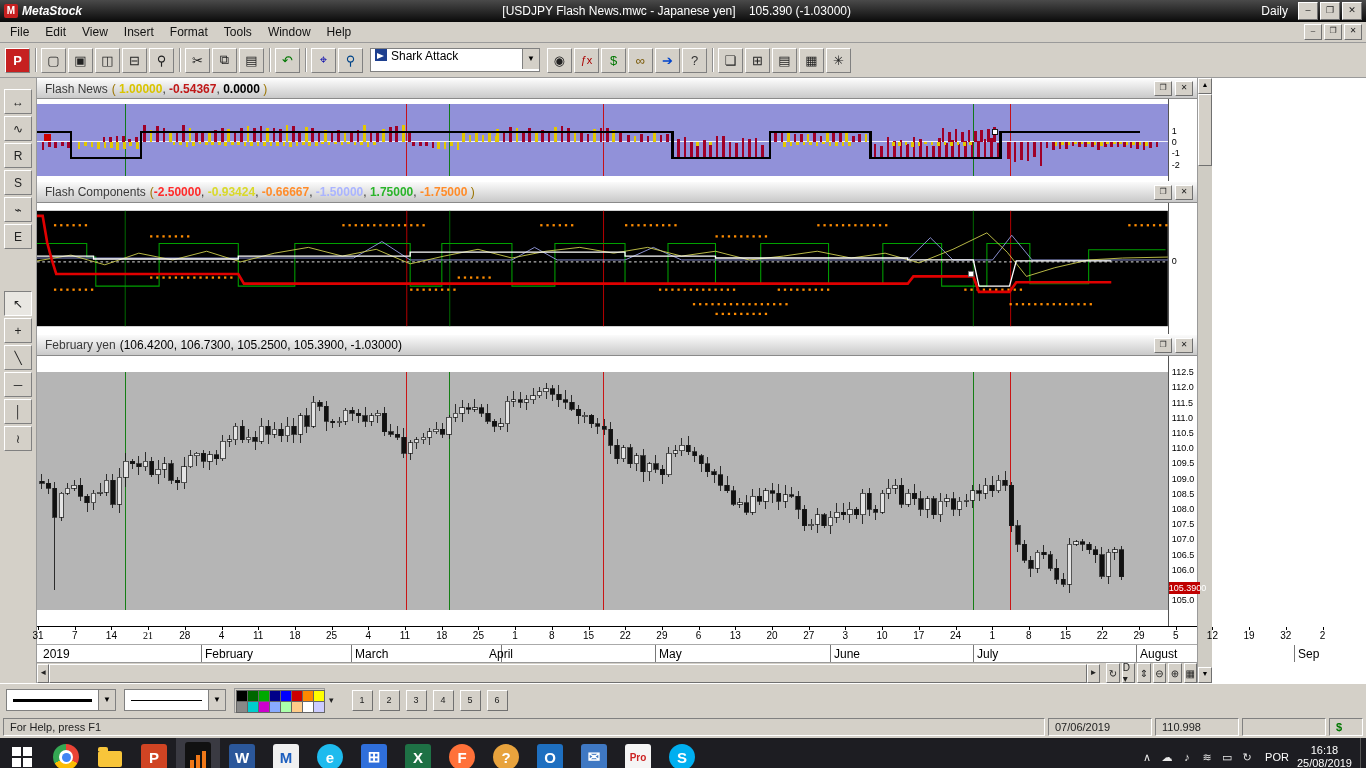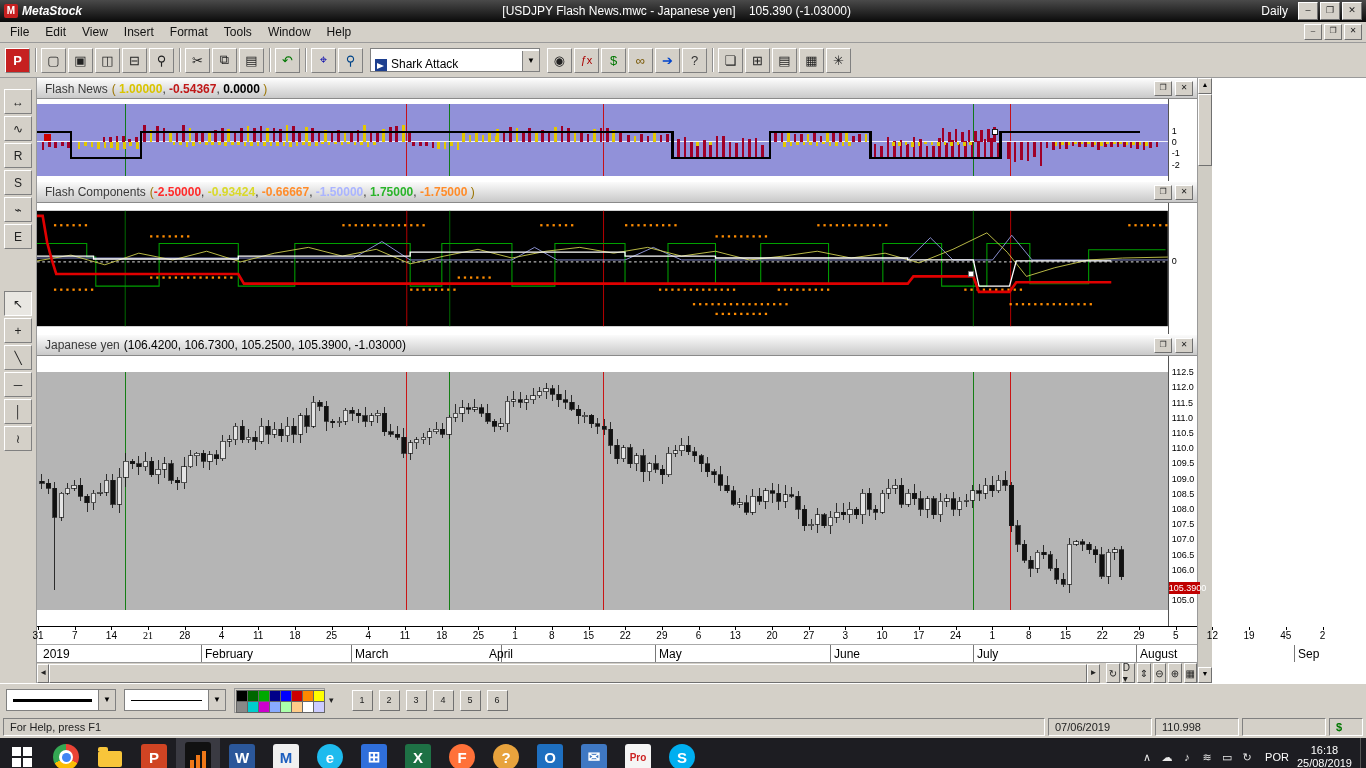--- a/index.html
+++ b/index.html
@@ -17,21 +17,21 @@
   .menu-item{padding:18px 8px;color:#111}
   .mdibtns{margin-left:auto;display:flex;padding-right:4px}
   .mdibtn{width:16px;height:14px;margin-left:2px;background:#d4d0c8;color:#222;border:1px solid;border-color:#fff #707070 #707070 #fff;
     font-size:8px;line-height:12px;text-align:center}
   
   .toolbar{height:34px;background:#d4d0c8;border-bottom:1px solid #9a9a9a;display:flex;align-items:center;padding:0 4px;flex:0 0 auto}
   .tbtn{width:23px;height:23px;margin:0 1px;background:#d4d0c8;border:1px solid;border-color:#fff #808080 #808080 #fff;
     display:flex;align-items:center;justify-content:center;font-size:13px;color:#222}
   .tbtn.small{font-size:11px}
   .tsep{width:1px;height:24px;background:#8f8f8f;margin:0 4px;box-shadow:1px 0 0 #fff}
-  .combo{height:22px;width:168px;background:#fff;border:1px solid #808080;display:flex;align-items:flex-end;margin:0 6px;position:relative}
+  .combo{height:22px;width:168px;background:#fff;border:1px solid #808080;display:flex;align-items:flex-start;margin:0 6px;position:relative}
   .comboflag{width:12px;height:12px;background:#1d3f8f;margin:0 4px;position:relative}
   .comboflag:after{content:"";position:absolute;left:2px;top:4px;border-left:7px solid #fff;border-top:3px solid transparent;border-bottom:3px solid transparent}
   .combotext{flex:1;font-size:12px;color:#000}
   .comboarrow{width:16px;height:20px;background:#d4d0c8;border-left:1px solid #808080;text-align:center;font-size:8px;line-height:20px}
   
   .main{flex:0 0 600px;display:flex;background:#fff}
   .lefttb{width:36px;background:#d4d0c8;border-right:1px solid #9a9a9a;display:flex;flex-direction:column;align-items:center;padding-top:10px}
   .ltbtn{width:26px;height:23px;margin:1px 0;background:#d4d0c8;border:1px solid;border-color:#fff #808080 #808080 #fff;
     display:flex;align-items:center;justify-content:center;font-size:12px;color:#222}
   .ltbtn.sel{border-color:#808080 #fff #fff #808080;background:#e9e7e2}
@@ -690,21 +690,21 @@
               <polyline points="0,5.75 6.42,5.75 11.556,36 16.692,55.25 21.828000000000003,71.75 228.552,71.75 234.972,82.75 770.4,82.75 988.6800000000001,82.75 995.1,74.5 1063.152,74.5 1069.572,92.1 1104.24,92.1 1111.944,81.1 1219.8,81.1" fill="none" stroke="#e00000" stroke-width="3"></polyline>
               <rect x="1057.5839999999998" y="68.75" width="6" height="6" fill="#ffffff" stroke="#666"></rect>
             </svg>
           </div>
         <div class="axis" id="fcaxis" style="height:131px">
             <div class="al" style="top: 53px;">0</div>
           </div>
       </div>
 
       <div class="paneheader" style="height:20px">
-        <span>Japanese yen</span>
+        <span>February yen</span>
         <span class="vals" style="color:#000">(106.4200, 106.7300, 105.2500, 105.3900, -1.03000)</span>
         <span class="phbtns" id="jybtns">
             <span class="phbtn">❐</span>
             <span class="phbtn">✕</span>
           </span>
       </div>
       <div class="plotrow" style="height:270px">
         <div class="plot" id="jyplot" style="width:1284px;height:270px">
             <svg viewBox="0 0 1284 270" width="100%" height="100%" shape-rendering="crispEdges">
               <rect x="0" y="0" width="1284" height="270" fill="#b5b5b5"></rect>
@@ -1137,21 +1137,21 @@
           <div class="dl" style="left: 1053.3px;">22</div>
           <div class="tick" style="left: 1102px;"></div>
           <div class="dl" style="left: 1090px;">29</div>
           <div class="tick" style="left: 1138.7px;"></div>
           <div class="dl" style="left: 1126.7px;">5</div>
           <div class="tick" style="left: 1175.4px;"></div>
           <div class="dl" style="left: 1163.4px;">12</div>
           <div class="tick" style="left: 1212.1px;"></div>
           <div class="dl" style="left: 1200.1px;">19</div>
           <div class="tick" style="left: 1248.8px;"></div>
-          <div class="dl" style="left: 1236.8px;">45</div>
+          <div class="dl" style="left: 1236.8px;">32</div>
           <div class="tick" style="left: 1285.5px;"></div>
           <div class="dl" style="left: 1273.5px;">2</div>
         </div>
       <div class="months" id="xmonths">
           <div class="mdiv" style="left: 164px;"></div>
           <div class="mdiv" style="left: 314px;"></div>
           <div class="mdiv" style="left: 464px;"></div>
           <div class="mdiv" style="left: 618px;"></div>
           <div class="mdiv" style="left: 793px;"></div>
           <div class="mdiv" style="left: 936px;"></div>

